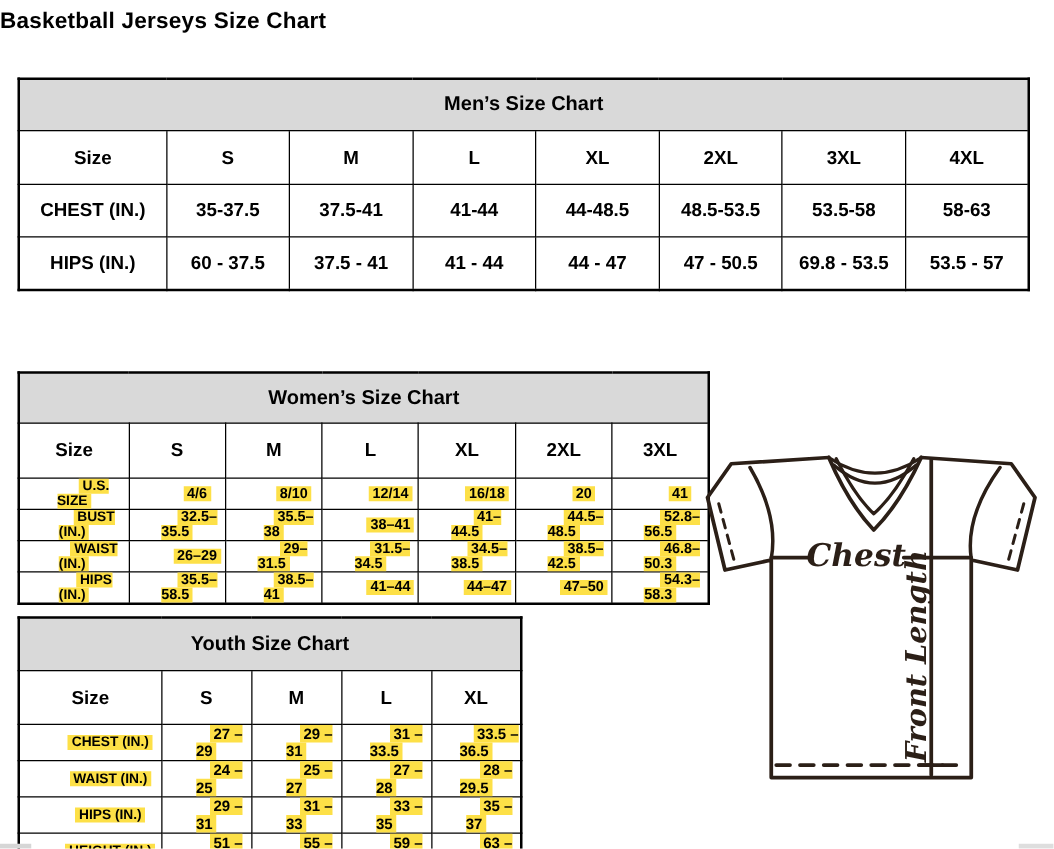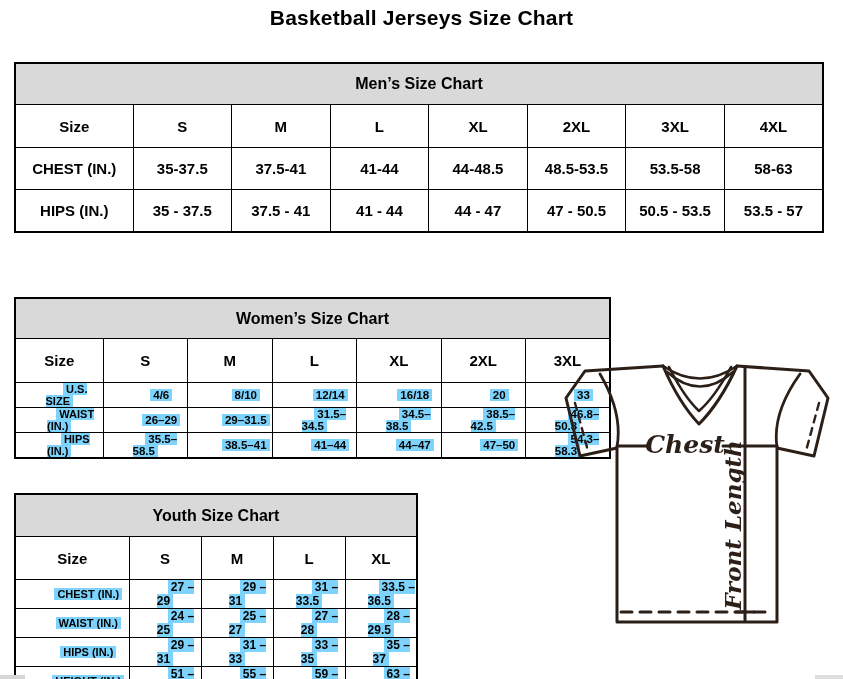--- a/index.html
+++ b/index.html
@@ -2,55 +2,55 @@
 <html><head>
 <meta charset="utf-8">
 <style>
   html,body { margin:0; padding:0; background:#ffffff; }
   .page {
     position:relative; width:843px; height:679px; background:#ffffff;
     font-family:"Liberation Sans", sans-serif; color:#000; overflow:hidden;
   }
   .page-title {
     position:absolute; top:6px; left:0; width:100%;
-    text-align:center; font-size:21px; font-weight:bold; letter-spacing:0.2px;
+    font-size:18px; font-weight:bold; letter-spacing:0.2px;
   }
   table.size-table {
     position:absolute; border-collapse:collapse; table-layout:fixed;
     background:#fff; border:2px solid #000;padding-left:20px;
   }
   table.size-table th, table.size-table td {
     border:1px solid #000; text-align:center; vertical-align:middle;
     font-weight:bold; padding:0;
   }
   table.size-table tr.band th {
     background:#d9d9d9; font-size:16px; border-bottom:1px solid #000;
   }
   
   #mens-table { left:14px; top:62px; width:810px; }
   #mens-table tr.band th { height:40px; }
   #mens-table tr.cols th { height:42px; font-size:15px; }
   #mens-table tbody tr { height:42px; }
   #mens-table tbody th, #mens-table tbody td { font-size:15px; }
   
-  #womens-table { left:14px; top:297px; width:597px; }
+  #womens-table { left:14px; top:297px; width:554px; }
   #womens-table tr.band th { height:39px; }
   #womens-table tr.cols th { height:43px; font-size:15px; }
   #womens-table tbody tr { height:22px; }
   #womens-table tbody th { font-size:11px; }
   #womens-table tbody td { font-size:11.5px; }
   
   #youth-table { left:14px; top:493px; width:404px; }
   #youth-table tr.band th { height:41px; }
   #youth-table tr.cols th { height:42px; font-size:15px; }
   #youth-table tbody tr { height:22px; }
   #youth-table tbody th { font-size:11px; }
   #youth-table tbody td { font-size:12px; }
   
-  span.hl { background:#7dd3fc; padding:0 3px;margin-left:32px; }
+  span.hl { background:#fde047; padding:0 3px;margin-left:32px; }
   
   .jersey-wrap { position:absolute; left:552px; top:352px; width:291px; height:276px; }
   .jersey-wrap svg { width:100%; height:100%; }
   .measure-text {
     font-family:"DejaVu Serif", serif; font-style:italic; font-weight:bold;
     fill:#2b1f17;
   }
   
   .scroll-frag { position:absolute; height:4px; background:#d6d6d6; }
   .scroll-frag.left  { left:0; bottom:0; width:25px; }
@@ -95,26 +95,26 @@
           <td>35-37.5</td>
           <td>37.5-41</td>
           <td>41-44</td>
           <td>44-48.5</td>
           <td>48.5-53.5</td>
           <td>53.5-58</td>
           <td>58-63</td>
         </tr>
         <tr>
           <th>HIPS (IN.)</th>
-          <td>35 - 37.5</td>
+          <td>60 - 37.5</td>
           <td>37.5 - 41</td>
           <td>41 - 44</td>
           <td>44 - 47</td>
           <td>47 - 50.5</td>
-          <td>50.5 - 53.5</td>
+          <td>69.8 - 53.5</td>
           <td>53.5 - 57</td>
         </tr>
       </tbody>
     </table>
 
   <table class="size-table" id="womens-table">
       <colgroup>
         <col style="width: 88px;">
         <col>
         <col>
@@ -138,21 +138,30 @@
         </tr>
       </thead>
       <tbody>
         <tr>
           <th><span class="hl">U.S. SIZE</span></th>
           <td><span class="hl">4/6</span></td>
           <td><span class="hl">8/10</span></td>
           <td><span class="hl">12/14</span></td>
           <td><span class="hl">16/18</span></td>
           <td><span class="hl">20</span></td>
-          <td><span class="hl">33</span></td>
+          <td><span class="hl">41</span></td>
+        </tr>
+        <tr>
+          <th><span class="hl">BUST (IN.)</span></th>
+          <td><span class="hl">32.5–35.5</span></td>
+          <td><span class="hl">35.5–38</span></td>
+          <td><span class="hl">38–41</span></td>
+          <td><span class="hl">41–44.5</span></td>
+          <td><span class="hl">44.5–48.5</span></td>
+          <td><span class="hl">52.8–56.5</span></td>
         </tr>
         <tr>
           <th><span class="hl">WAIST (IN.)</span></th>
           <td><span class="hl">26–29</span></td>
           <td><span class="hl">29–31.5</span></td>
           <td><span class="hl">31.5–34.5</span></td>
           <td><span class="hl">34.5–38.5</span></td>
           <td><span class="hl">38.5–42.5</span></td>
           <td><span class="hl">46.8–50.3</span></td>
         </tr>

